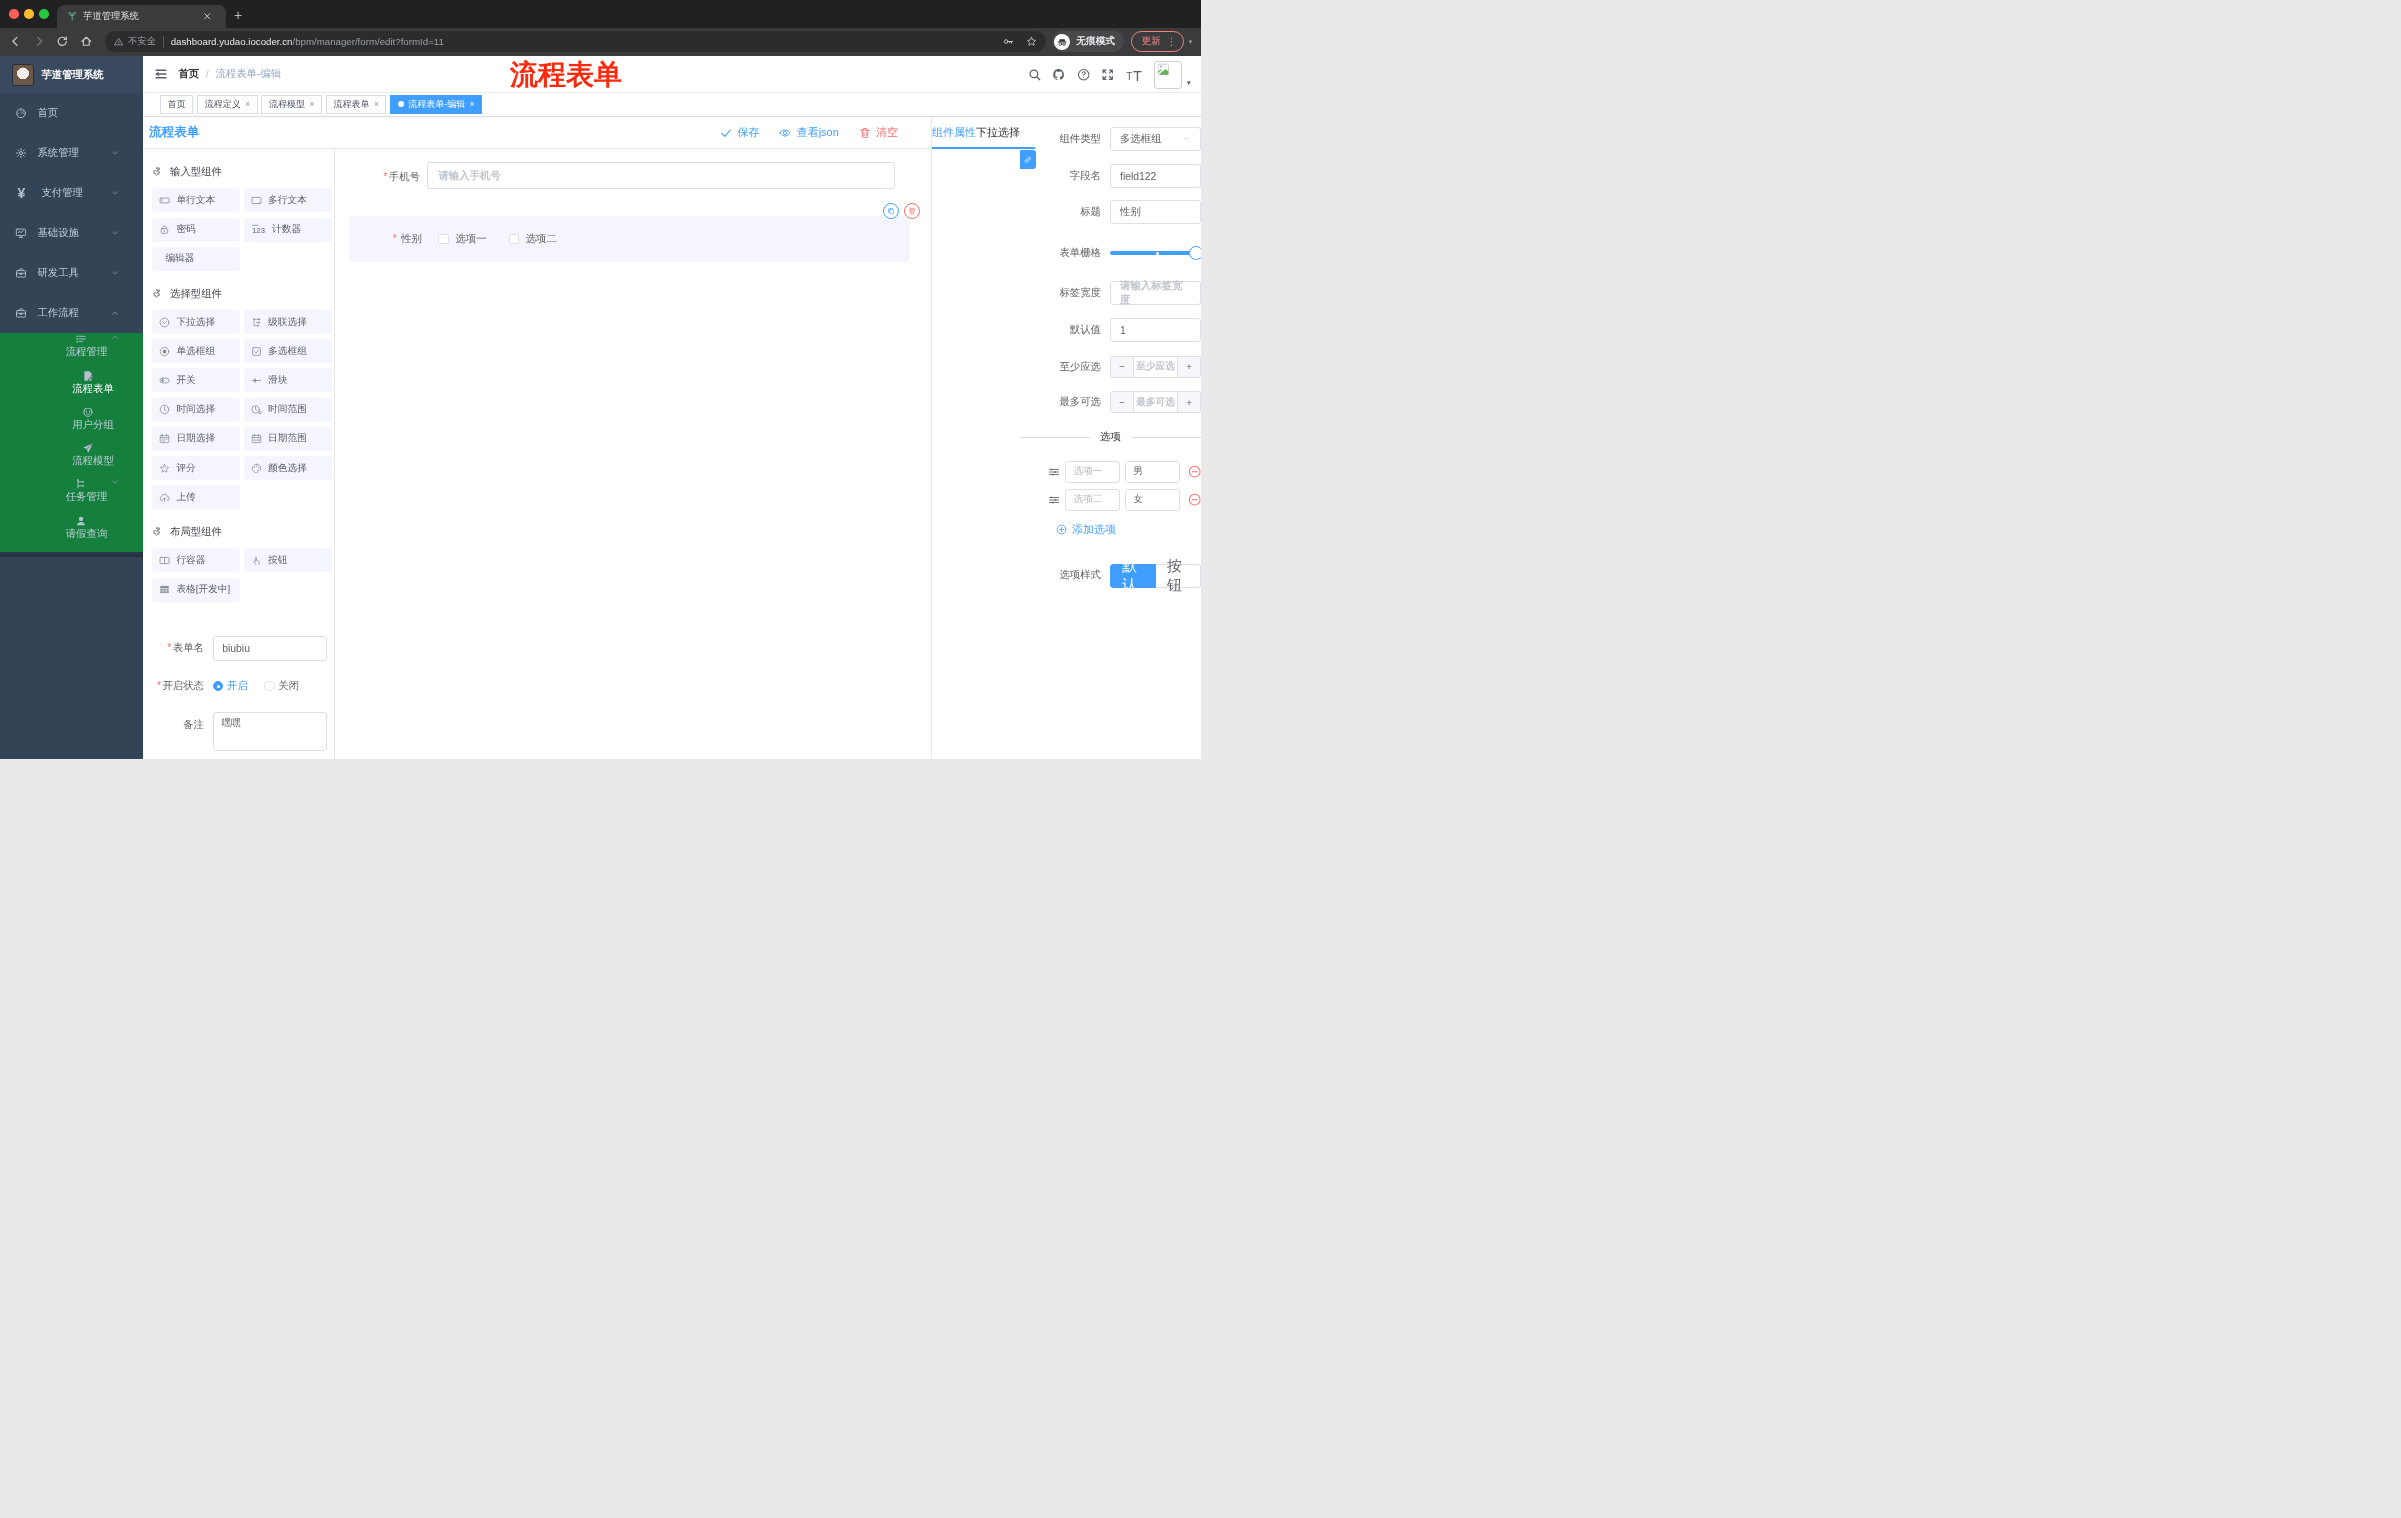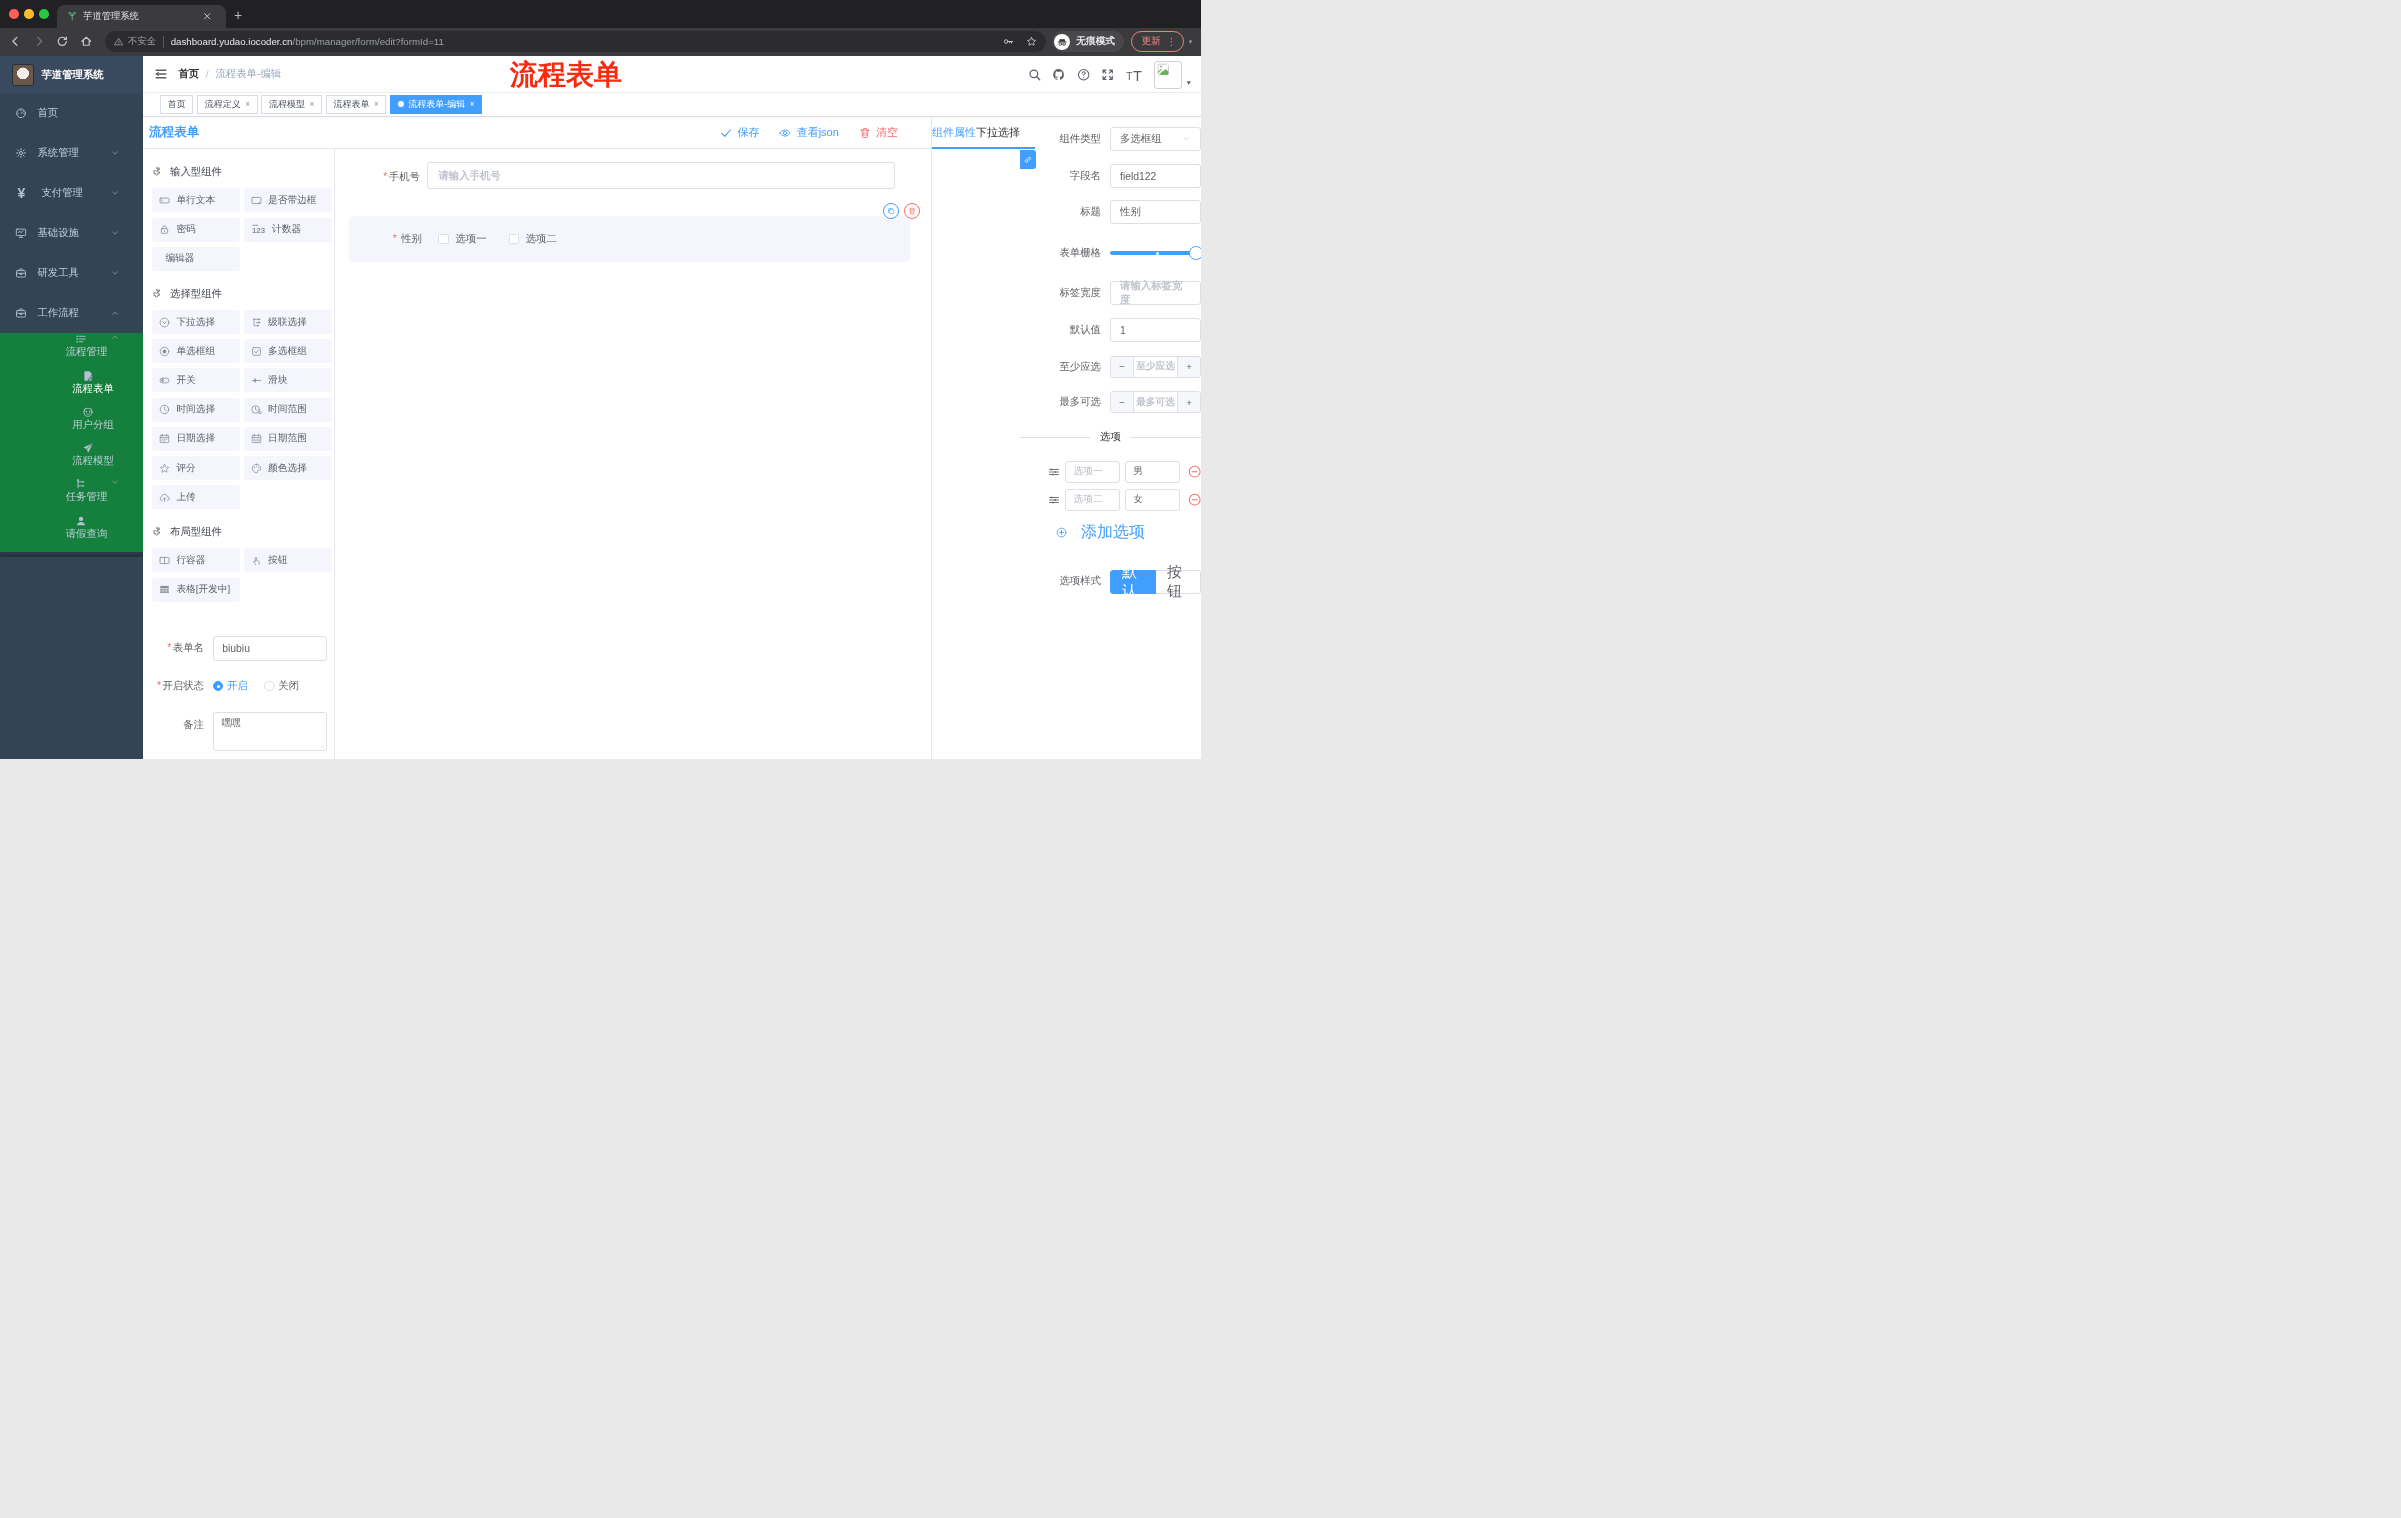--- a/index.html
+++ b/index.html
@@ -154,21 +154,21 @@
   .stepper .smid{flex:1;display:flex;align-items:center;justify-content:center;font-size:9.7px;color:#c0c4cc;white-space:nowrap;overflow:hidden;}
   .pdivider{position:relative;height:15px;margin:0 0 0 0;display:flex;align-items:center;}
   .pdivider .line{position:absolute;left:0;right:0;top:50%;height:0.7px;background:#dcdfe6;}
   .pdivider .txt{position:relative;margin:0 auto;background:#fff;padding:0 10.4px;font-size:10.4px;color:#303133;}
   .optrow{display:flex;align-items:center;height:22px;}
   .optrow .drag{margin-left:28px;font-size:12px;color:#606266;margin-right:5.2px;}
   .optrow .oin{width:92px;height:22px;border:0.7px solid #dcdfe6;border-radius:3px;display:flex;align-items:center;padding:0 7.4px;font-size:9.7px;background:#fff;}
   .optrow .oin.l{color:#b4bac3;margin-right:4.5px;}
   .optrow .oin.v{color:#606266;}
   .optrow .rm{margin-left:7.4px;font-size:13.4px;color:#f56c6c;}
-  .addopt{display:flex;align-items:center;margin-left:36px;color:#409eff;font-size:16px;gap:14px;}
+  .addopt{display:flex;align-items:center;margin-left:36px;color:#409eff;font-size:11px;gap:5px;}
   .addopt .icn{font-size:11px;}
   .rgroup{display:flex;height:24px;margin-left:90px;}
   .rbtn{display:flex;align-items:center;justify-content:center;padding:0 11px;font-size:15px;height:24px;}
   .rbtn.on{background:#409eff;color:#fff;border:0.7px solid #409eff;border-radius:3px 0 0 3px;}
   .rbtn.off{background:#fff;color:#606266;border:0.7px solid #dcdfe6;border-left:none;border-radius:0 3px 3px 0;}
   .toggle{width:30px;height:15px;border-radius:7.4px;position:relative;flex:none;}
   .toggle.on{background:#409eff;}
   .toggle.off{background:#dcdfe6;}
   .toggle .knob{position:absolute;top:1.5px;width:12px;height:12px;border-radius:50%;background:#fff;}
   .toggle.on .knob{right:1.5px;}
@@ -557,21 +557,21 @@
                     </span>
                     <span>单行文本</span>
                   </div>
                   <div class="pitem">
                     <span class="icn">
                       <svg viewBox="0 0 16 16" fill="none" stroke="currentColor" stroke-width="1.2" stroke-linecap="round" stroke-linejoin="round">
                         <rect x="1.5" y="3.5" width="13" height="9" rx="1"></rect>
                         <path d="M12.6 10.6l-2 2"></path>
                       </svg>
                     </span>
-                    <span>是否带边框</span>
+                    <span>多行文本</span>
                   </div>
                   <div class="pitem">
                     <span class="icn">
                       <svg viewBox="0 0 16 16" fill="none" stroke="currentColor" stroke-width="1.2" stroke-linecap="round" stroke-linejoin="round">
                         <rect x="3.4" y="6.9" width="9.2" height="6.6" rx="1"></rect>
                         <path d="M5.4 6.9V5.4a2.6 2.6 0 0 1 5.2 0v1.5"></path>
                         <path d="M8 9.6v1.4"></path>
                       </svg>
                     </span>
                     <span>密码</span>

